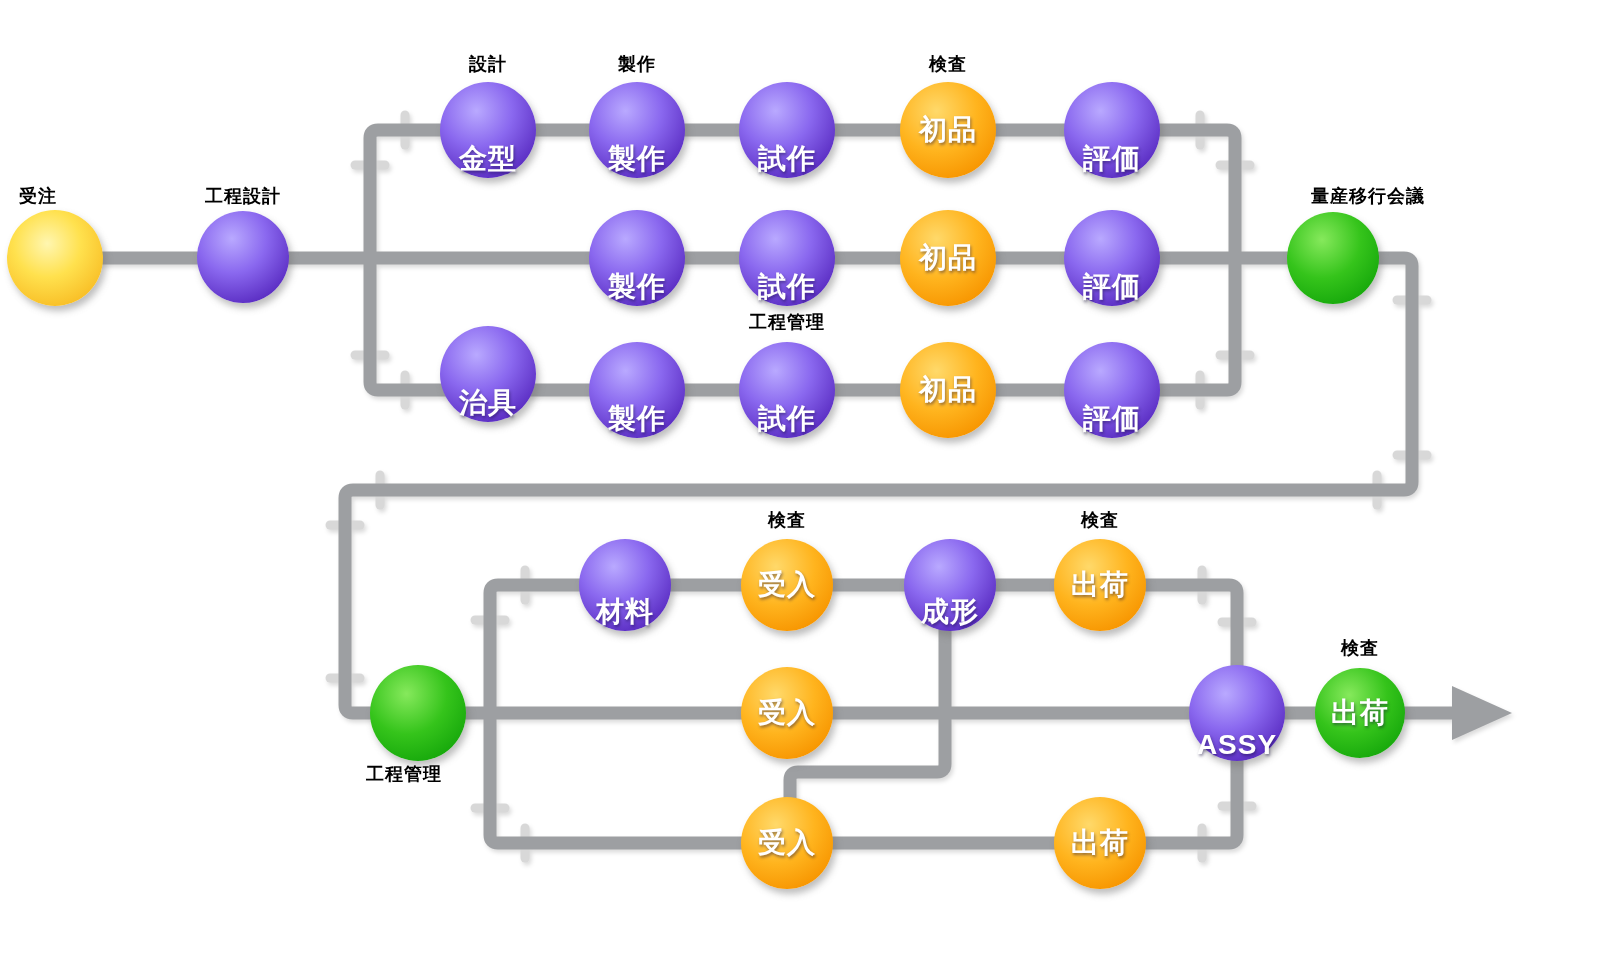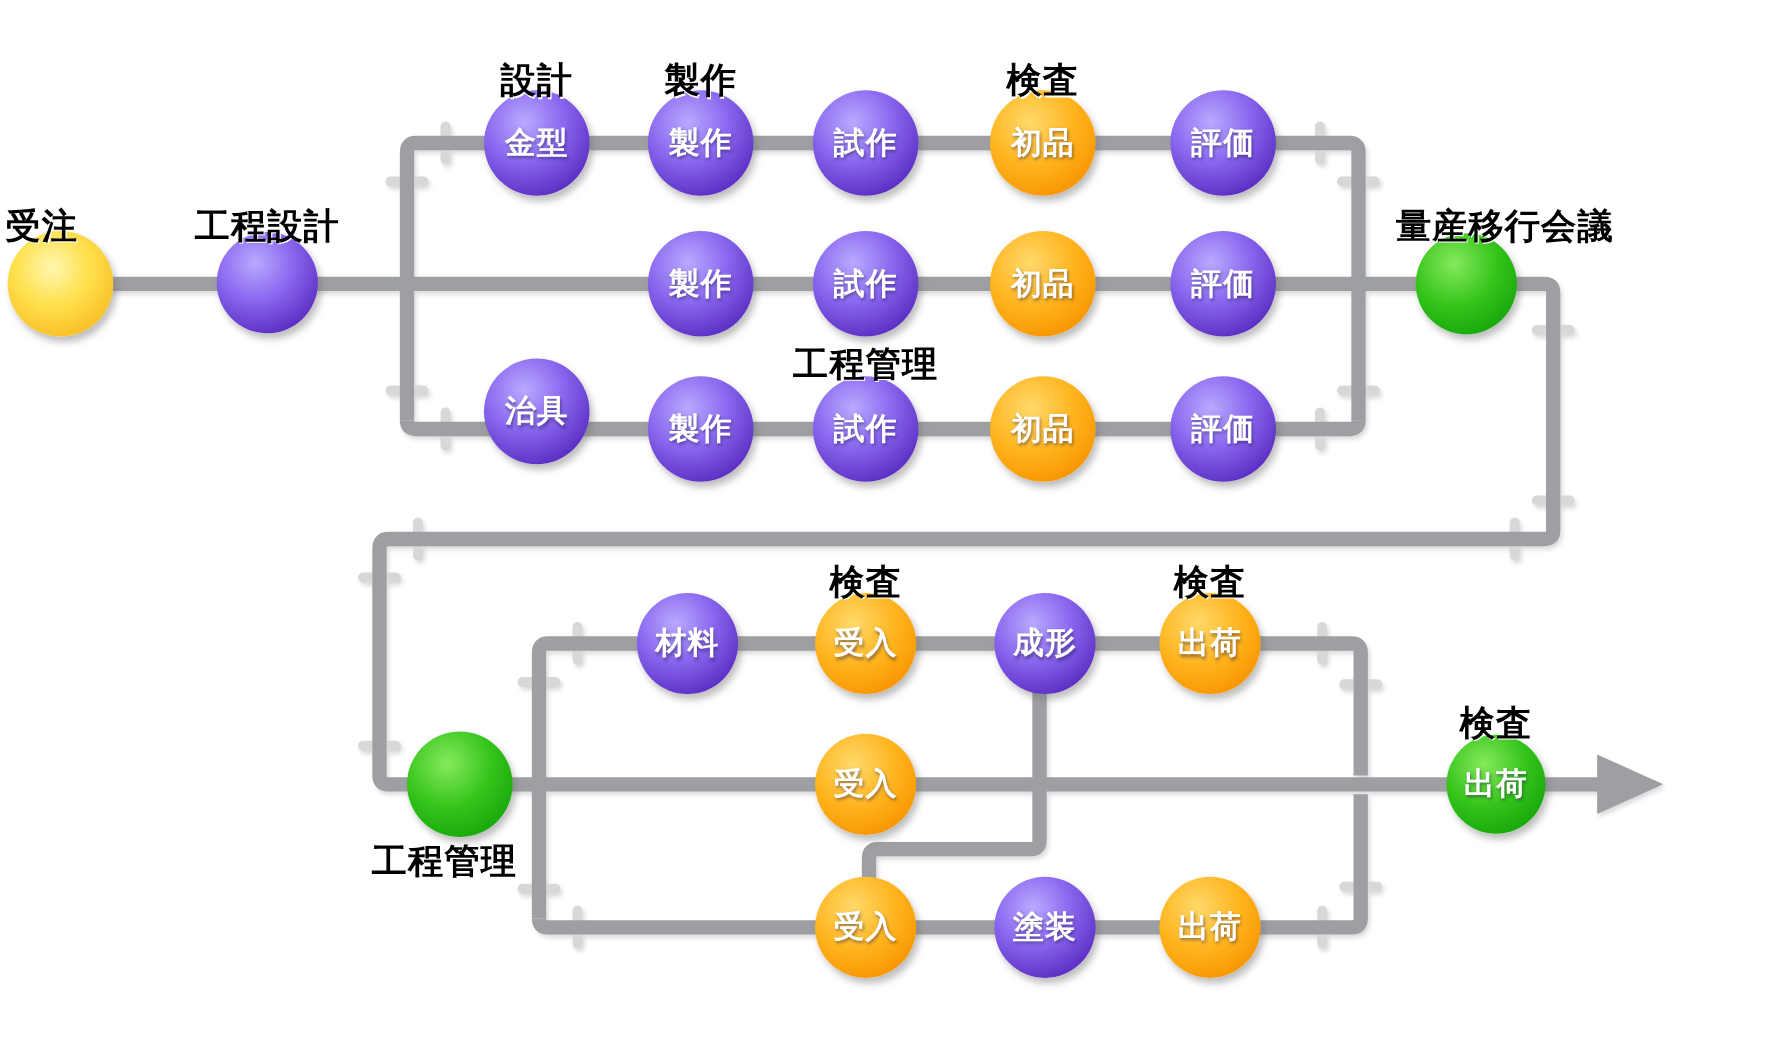--- a/index.html
+++ b/index.html
@@ -14,27 +14,27 @@
   .node {
     position:absolute; z-index:2; border-radius:50%;
     display:flex; align-items:center; justify-content:center;
     box-shadow: 3px 5px 7px rgba(110,110,110,.45);
   }
   .node-text {
     color:#ffffff; font-weight:bold; font-size:28px; letter-spacing:1px;
     text-shadow: 1px 2px 3px rgba(20,10,60,.45);
     white-space:nowrap;
   }
-  .c-purple { background: radial-gradient(circle at 38% 30%, #b9a9ff 0%, #8a68ef 40%, #5c2fc4 78%, #4a21a8 100%); }
+  .c-purple { background: radial-gradient(circle at 38% 30%, #b9a9ff 0%, #8a68ef 40%, #5c2fc4 78%, #4a21a8 100%); align-items: flex-end; }
   .c-orange { background: radial-gradient(circle at 38% 30%, #ffd96a 0%, #ffb41e 45%, #f79500 80%, #ef8a00 100%); }
   .c-green  { background: radial-gradient(circle at 38% 30%, #86e95c 0%, #35c41b 45%, #12a409 85%, #0d8f06 100%); }
   .c-yellow { background: radial-gradient(circle at 42% 35%, #fff6b0 0%, #ffe14e 40%, #f7b81f 85%, #f0a513 100%); }
   .caption {
     position:absolute; z-index:3; transform:translateX(-50%);
-    color:#000; font-weight:bold; font-size:32px; letter-spacing:1px;
+    color:#000; font-weight:bold; font-size:18px; letter-spacing:1px;
     white-space:nowrap; text-shadow: 1px 1px 0 #fff;
   }
 </style>
 </head>
 <body>
 
 <div class="stage">
 
   <svg class="pipes" width="1616" height="961" viewBox="0 0 1616 961">
 
@@ -142,29 +142,29 @@
   <div class="node c-purple" style="left:904px;top:539px;width:92px;height:92px">
       <span class="node-text">成形</span>
     </div>
   <div class="node c-orange" style="left:1054px;top:539px;width:92px;height:92px">
       <span class="node-text">出荷</span>
     </div>
 
   <div class="node c-orange" style="left:741px;top:667px;width:92px;height:92px">
       <span class="node-text">受入</span>
     </div>
+  <div class="node c-purple" style="left:1189px;top:665px;width:96px;height:96px">
+      <span class="node-text">ASSY</span>
+    </div>
   <div class="node c-green" style="left:1315px;top:668px;width:90px;height:90px">
       <span class="node-text">出荷</span>
     </div>
 
   <div class="node c-orange" style="left:741px;top:797px;width:92px;height:92px">
       <span class="node-text">受入</span>
-    </div>
-  <div class="node c-purple" style="left:904px;top:797px;width:92px;height:92px">
-      <span class="node-text">塗装</span>
     </div>
   <div class="node c-orange" style="left:1054px;top:797px;width:92px;height:92px">
       <span class="node-text">出荷</span>
     </div>
 
   <div class="caption" style="left:38px;top:184px">受注</div>
   <div class="caption" style="left:243px;top:184px">工程設計</div>
   <div class="caption" style="left:488px;top:52px">設計</div>
   <div class="caption" style="left:637px;top:52px">製作</div>
   <div class="caption" style="left:948px;top:52px">検査</div>

